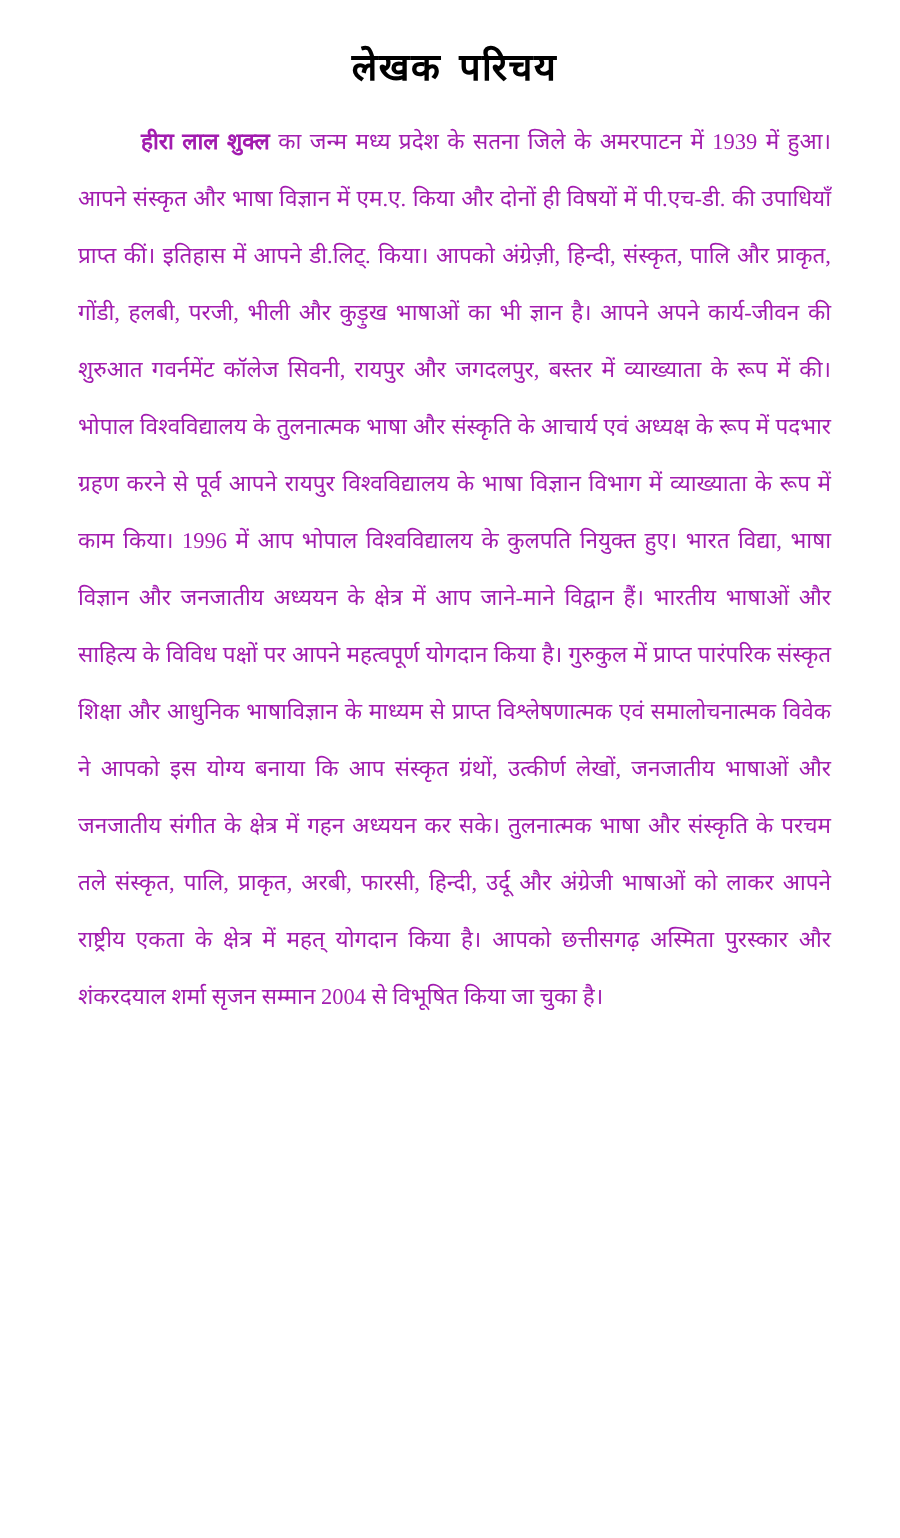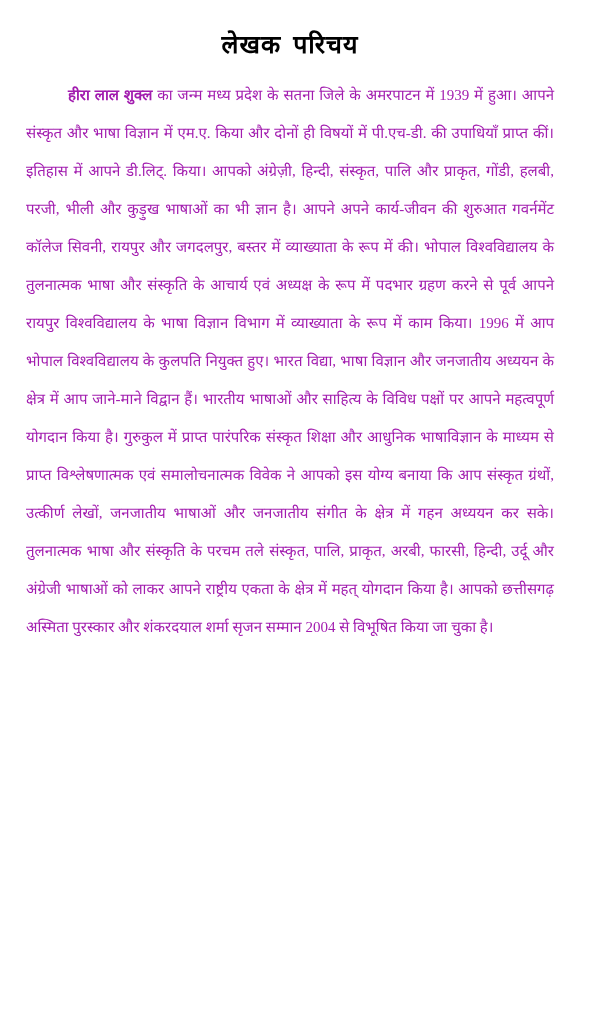--- a/index.html
+++ b/index.html
@@ -11,21 +11,21 @@
     height: 1025px;
     background: #ffffff;
     font-family: "Liberation Serif", serif;
     color: #1a1a1a;
     overflow: hidden;
   }
   .page {
     width: 600px;
     height: 1025px;
     box-sizing: border-box;
-    padding: 18px 46px 10px 26px;
+    padding: 18px 46px 10px 52px;
     position: relative;
   }
   .doc-title {
     text-align: center;
     font-size: 25px;
     font-weight: bold;
     letter-spacing: 1px;
     margin: 8px 0 16px 0;
     color: #000000;
   }

